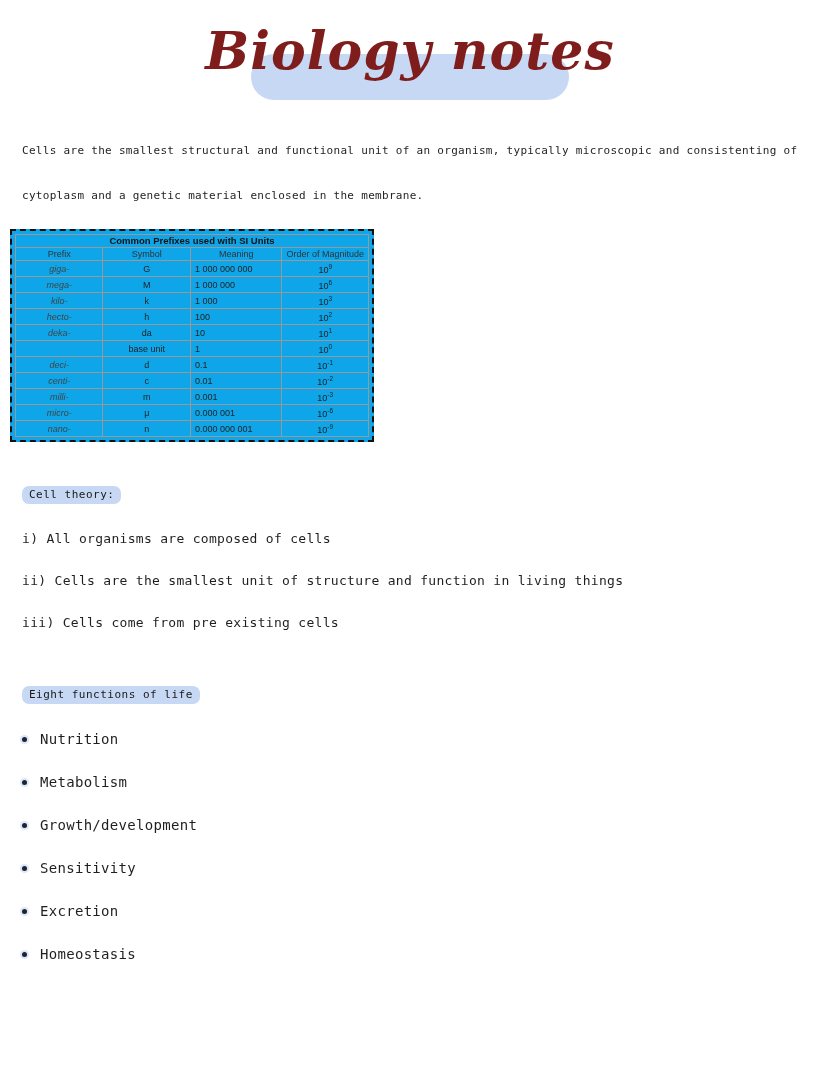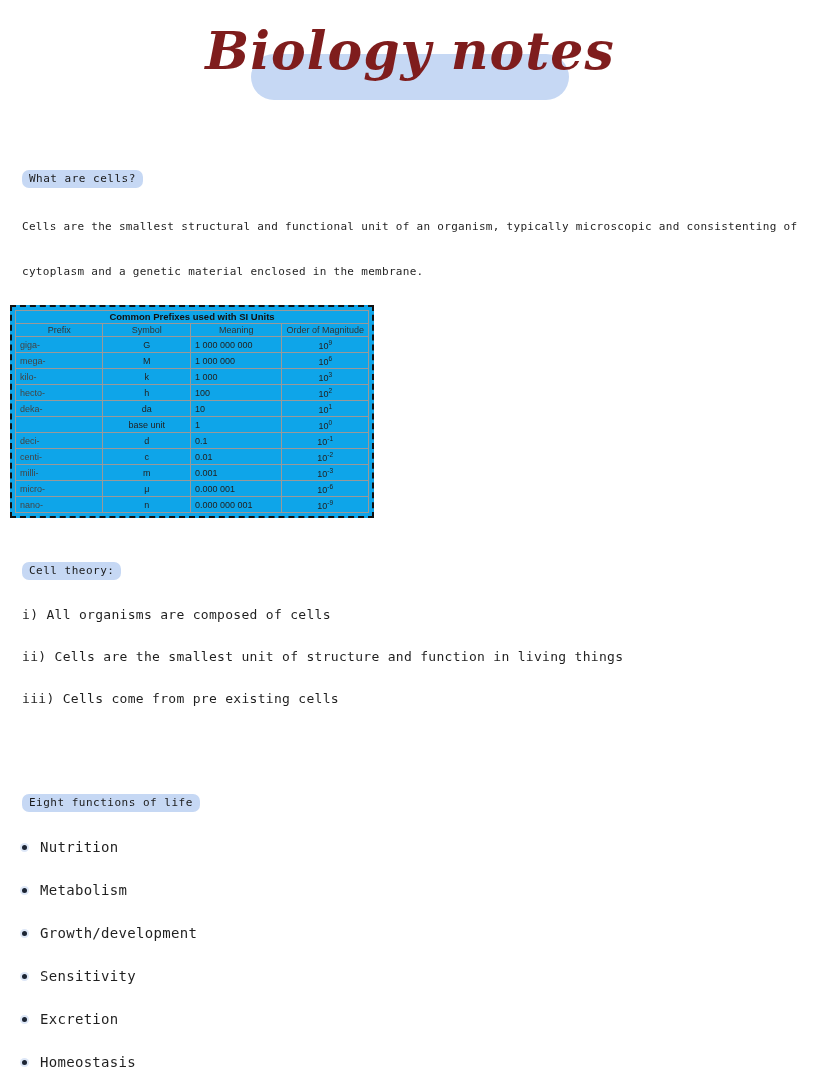--- a/index.html
+++ b/index.html
@@ -53,21 +53,21 @@
     background: #c6d8f4;
     border-radius: 7px;
     padding: 2px 7px 3px 7px;
     font-size: 11px;
     letter-spacing: 0.5px;
     color: #1a1a1a;
   }
   .h-cells   { margin-top: 58px; }
   .h-units   { margin-top: 54px; }
   .h-theory  { margin-top: 44px; }
-  .h-funcs   { margin-top: 88px; }
+  .h-funcs   { margin-top: 56px; }
 
   
   .note-paragraph {
     margin-top: 16px;
     font-size: 11px;
     line-height: 45px;
     letter-spacing: 0.3px;
     max-width: 778px;
   }
 
@@ -98,21 +98,21 @@
     font-size: 9.5px;
     font-weight: bold;
     text-align: center;
     color: #111;
   }
   .si-table th.col-h {
     font-weight: normal;
     text-align: center;
     color: #333;
   }
-  .c-prefix  { color: #444; width: 25%; }
+  .c-prefix  { text-align: center; font-style: italic; color: #444; width: 25%; }
   .c-symbol  { text-align: center; width: 25%; }
   .c-meaning { text-align: left;   width: 26%; }
   .c-mag     { text-align: center; width: 24%; }
   .c-mag sup { font-size: 6.5px; }
 
   
   .theory-list { margin-top: 6px; }
   .theory-item {
     font-size: 13px;
     letter-spacing: 0.3px;
@@ -141,23 +141,20 @@
 </head>
 <body>
 
 <div class="content">
 
   <div class="title-wrap">
     <div class="title-highlight"></div>
     <div class="page-title">Biology notes</div>
   </div>
 
-  <div>
-    <span class="sec-heading h-cells">What are cells?</span>
-  </div>
   <p class="note-paragraph">Cells are the smallest structural and functional unit of an organism, typically microscopic and consistenting of cytoplasm and a genetic material enclosed in the membrane.</p>
 
 
   <div class="table-outer">
     <table class="si-table">
       <thead>
         <tr>
           <th class="tbl-title" colspan="4">Common Prefixes used with SI Units</th>
         </tr>
         <tr>

